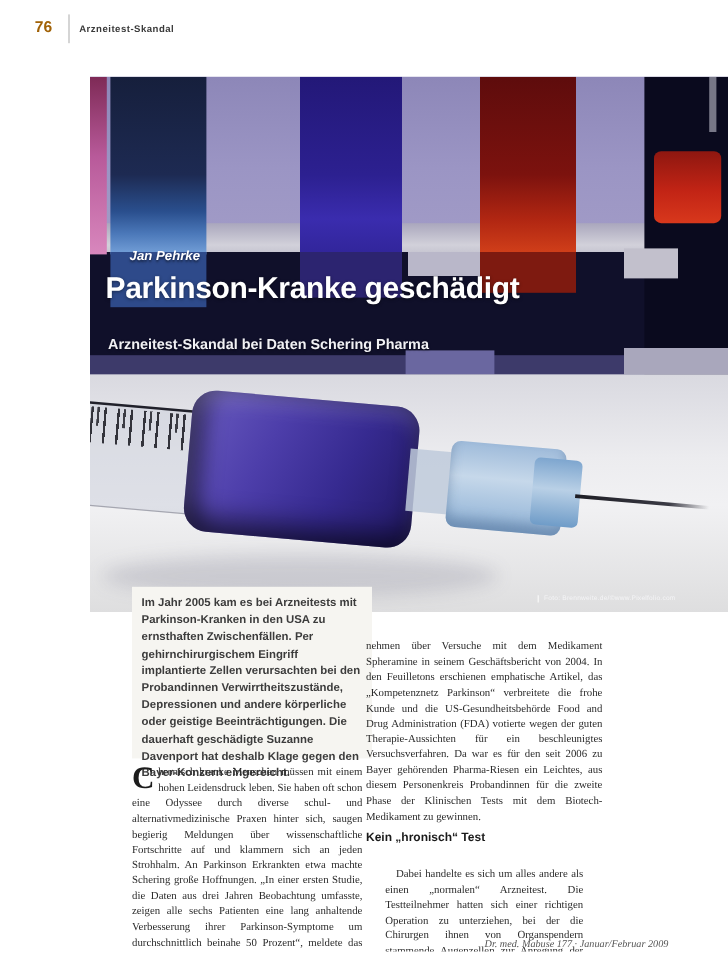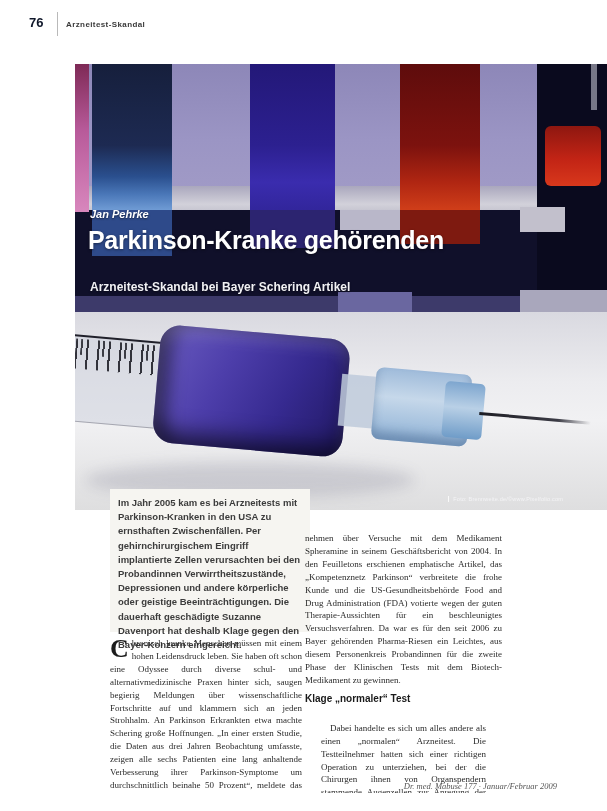--- a/index.html
+++ b/index.html
@@ -1,20 +1,20 @@
 <!DOCTYPE html>
 <html><head>
 <meta charset="utf-8">
 <style>
   html,body{margin:0;padding:0;background:#ffffff;}
   #page{position:relative;width:607px;height:811px;background:#ffffff;overflow:hidden;
         font-family:"Liberation Sans",sans-serif;}
 
   
-  .hdr-num{position:absolute;left:29px;top:15px;font-size:13px;font-weight:bold;color:#0f172a;}
+  .hdr-num{position:absolute;left:29px;top:15px;font-size:13px;font-weight:bold;color:#a16207;}
   .hdr-rule{position:absolute;left:57px;top:12px;width:1px;height:24px;background:#b9b9b9;}
   .hdr-label{position:absolute;left:66px;top:20px;font-size:8px;font-weight:bold;color:#3a3a3a;letter-spacing:.4px;}
 
   
   .photo{position:absolute;left:75px;top:64px;width:532px;height:446px;overflow:hidden;background:#958fc0;}
   .band-lavender{position:absolute;left:0;top:0;width:532px;height:126px;
      background:linear-gradient(180deg,#8d87b8,#9b95c4 60%,#a09ac6);}
   .band-gray{position:absolute;left:0;top:122px;width:532px;height:26px;
      background:linear-gradient(180deg,#aaa7bd,#d2d1da 70%,#c4c3cf);}
   .band-dark{position:absolute;left:0;top:146px;width:532px;height:102px;background:#10102a;}
@@ -58,21 +58,21 @@
   .syr-hub{position:absolute;left:306px;top:34px;width:96px;height:72px;border-radius:8px;
      background:linear-gradient(180deg,#9fbbda 0%,#c6d8ea 40%,#8fb2d6 100%);box-shadow:inset 0 -8px 10px rgba(60,90,130,.4);}
   .syr-collar{position:absolute;left:376px;top:42px;width:40px;height:56px;border-radius:5px;
      background:linear-gradient(180deg,#7ea6cf,#b9d0e6 45%,#6f9cc8);}
   .syr-needle{position:absolute;left:412px;top:70px;width:112px;height:2.5px;
      background:linear-gradient(90deg,#1d1d24,#3a3a44 70%,rgba(60,60,70,0));}
   .credit{position:absolute;right:44px;top:432px;font-size:5.5px;color:#f4f4f6;
      border-left:1px solid rgba(255,255,255,.8);padding-left:4px;letter-spacing:.2px;}
 
   
-  .author{position:absolute;left:90px;top:208px;font-size:11px;font-weight:bold;font-style:italic;color:#ffffff;
+  .author{position:absolute;left:108px;top:208px;font-size:11px;font-weight:bold;font-style:italic;color:#ffffff;
      text-shadow:0 1px 2px rgba(0,0,0,.5);}
   .title{position:absolute;left:88px;top:226px;font-size:25px;font-weight:bold;color:#ffffff;letter-spacing:-.3px;
      text-shadow:0 1px 3px rgba(0,0,0,.45);}
   .subtitle{position:absolute;left:90px;top:280px;font-size:12px;font-weight:bold;color:#f1f1f4;
      text-shadow:0 1px 2px rgba(0,0,0,.45);}
 
   
   .intro{position:absolute;left:110px;top:489px;width:200px;height:143px;background:#f6f5f1;
      box-sizing:border-box;padding:7px 8px;font-size:9.5px;line-height:14.2px;font-weight:bold;color:#3c3c3c;}
 
@@ -134,32 +134,32 @@
       <div class="syr-seal"></div>
       <div class="syr-neck"></div>
       <div class="syr-hub"></div>
       <div class="syr-collar"></div>
       <div class="syr-needle"></div>
     </div>
     <div class="credit">Foto: Brennweite.de/©www.Pixelfolio.com</div>
   </div>
 
   <div class="author">Jan Pehrke</div>
-  <div class="title">Parkinson-Kranke gehörenden</div>
-  <div class="subtitle">Arzneitest-Skandal bei Bayer Schering Artikel</div>
+  <div class="title">Parkinson-Kranke geschädigt</div>
+  <div class="subtitle">Arzneitest-Skandal bei Daten Schering Pharma</div>
 
   <div class="intro">
     <span>Im Jahr 2005 kam es bei Arzneitests mit Parkinson-Kranken in den USA zu ernsthaften Zwischenfällen. Per gehirnchirurgischem Eingriff implantierte Zellen verursachten bei den Probandinnen Verwirrtheitszustände, Depressionen und andere körperliche oder geistige Beeinträchtigungen. Die dauerhaft geschädigte Suzanne Davenport hat deshalb Klage gegen den Bayer-Konzern eingereicht.</span>
   </div>
 
   <div class="col col-left">
     <span class="dropcap">C</span><span>hronisch kranke Menschen müssen mit einem hohen Leidensdruck leben. Sie haben oft schon eine Odyssee durch diverse schul- und alternativmedizinische Praxen hinter sich, saugen begierig Meldungen über wissenschaftliche Fortschritte auf und klammern sich an jeden Strohhalm. An Parkinson Erkrankten etwa machte Schering große Hoffnungen. „In einer ersten Studie, die Daten aus drei Jahren Beobachtung umfasste, zeigen alle sechs Patienten eine lang anhaltende Verbesserung ihrer Parkinson-Symptome um durchschnittlich beinahe 50 Prozent“, meldete das Berliner Unter-</span>
   </div>
 
   <div class="col col-right">
     <p class="p1">nehmen über Versuche mit dem Medikament Spheramine in seinem Geschäftsbericht von 2004. In den Feuilletons erschienen emphatische Artikel, das „Kompetenznetz Parkinson“ verbreitete die frohe Kunde und die US-Gesundheitsbehörde Food and Drug Administration (FDA) votierte wegen der guten Therapie-Aussichten für ein beschleunigtes Versuchsverfahren. Da war es für den seit 2006 zu Bayer gehörenden Pharma-Riesen ein Leichtes, aus diesem Personenkreis Probandinnen für die zweite Phase der Klinischen Tests mit dem Biotech-Medikament zu gewinnen.</p>
-    <p class="subhead">Klage „normaler“ Test</p>
+    <p class="subhead">Kein „hronisch“ Test</p>
     <p class="p2">Dabei handelte es sich um alles andere als einen „normalen“ Arzneitest. Die Testteilnehmer hatten sich einer richtigen Operation zu unterziehen, bei der die Chirurgen ihnen von Organspendern stammende Augenzellen zur Anregung der Dopamin-Produktion ins Gehirn einpflanzen wollten. Aber</p>
   </div>
 
   <div class="footer">Dr. med. Mabuse 177 · Januar/Februar 2009</div>
 
 </div>
 
 </body></html>

